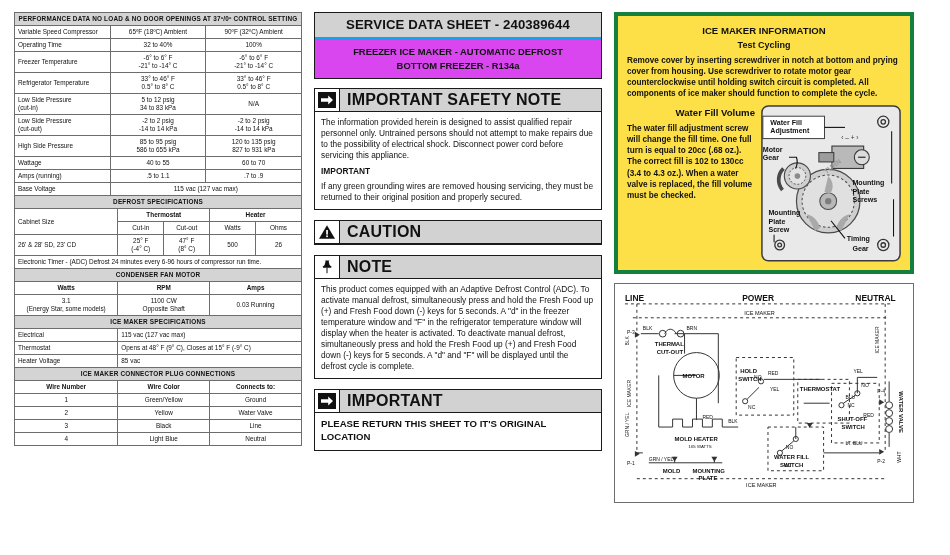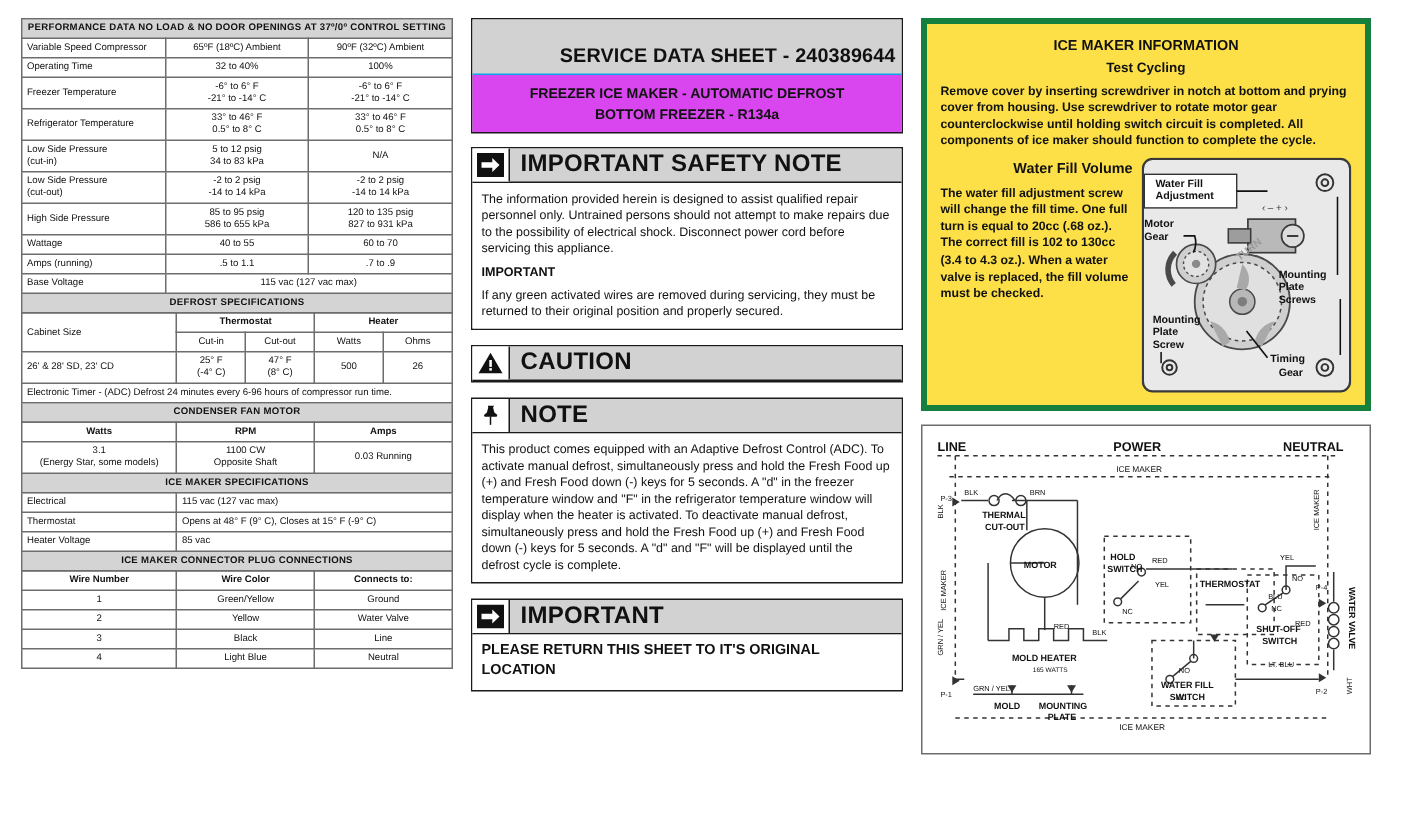--- a/index.html
+++ b/index.html
@@ -30,23 +30,23 @@
     font-size:6.6px; letter-spacing:.2px; padding:2.5px 2px;
   }
   .ctr { text-align:center; }
   .lbl { text-align:left; }
   .bold { font-weight:bold; }
   .note-row td { font-size:6.2px; padding:3px; }
 
   
   .title-box { border:1px solid #1a1a1a; margin-bottom:9px; }
   .title-main {
-    background:#d2d2d2; text-align:right; font-weight:bold;
-    font-size:13.2px; padding:16px 4px 5px; letter-spacing:.1px;
-    border-bottom:1px solid #0ea5e9;
+    background:#d2d2d2; text-align:center; font-weight:bold;
+    font-size:13.2px; padding:4px 4px 5px; letter-spacing:.1px;
+    border-bottom:3px solid #0ea5e9;
   }
   .title-sub {
     background:#d946ef; text-align:center; font-weight:bold;
     font-size:9.4px; line-height:1.45; padding:5px 4px 6px;
   }
   .panel { border:1px solid #1a1a1a; margin-bottom:10px; }
   .panel-head {
     display:flex; align-items:stretch; background:#d2d2d2;
     border-bottom:1px solid #1a1a1a; height:23px;
   }
@@ -268,21 +268,21 @@
             <svg width="18" height="16" viewBox="0 0 18 16">
                 <rect x="0" y="0" width="18" height="16" fill="#111"></rect>
                 <path d="M3 6.2h7.2V3.4L15 8l-4.8 4.6V9.8H3z" fill="#fff"></path>
               </svg>
           </div>
           <div class="panel-title">IMPORTANT SAFETY NOTE</div>
         </div>
         <div class="panel-body">
           <p>The information provided herein is designed to assist qualified repair personnel only. Untrained persons should not attempt to make repairs due to the possibility of electrical shock. Disconnect power cord before servicing this appliance.</p>
           <p class="kicker">IMPORTANT</p>
-          <p>If any green activated wires are removed during servicing, they must be returned to their original position and properly secured.</p>
+          <p>If any green grounding wires are removed housing servicing, they must be returned to their original position and properly secured.</p>
         </div>
       </div>
 
       <div class="panel">
         <div class="panel-head">
           <div class="panel-icon">
             <svg width="18" height="16" viewBox="0 0 18 16">
                 <path d="M9 1.2 17 14.8H1z" fill="#111"></path>
                 <rect x="8.2" y="6" width="1.7" height="4.6" fill="#fff"></rect>
                 <rect x="8.2" y="11.4" width="1.7" height="1.7" fill="#fff"></rect>

